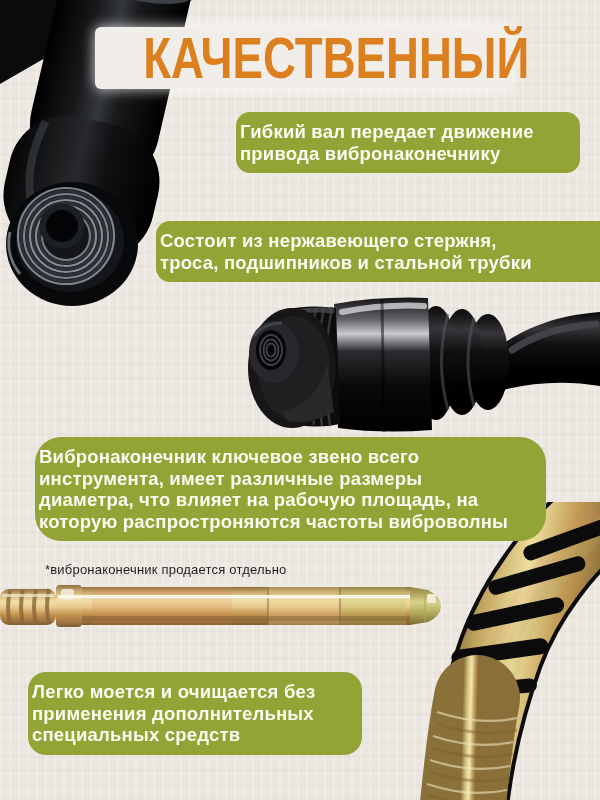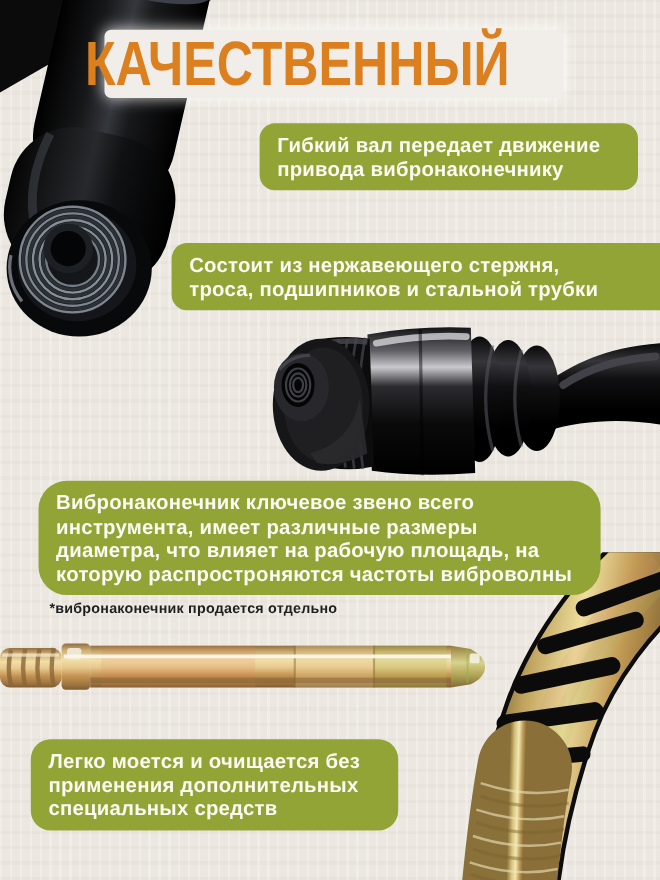--- a/index.html
+++ b/index.html
@@ -8,39 +8,39 @@
     position:relative; width:600px; height:800px; overflow:hidden;
     background:#ece8e1;
     background-image:
       repeating-linear-gradient(90deg, rgba(255,255,255,.25) 0 2px, rgba(0,0,0,0) 2px 9px),
       repeating-linear-gradient(0deg, rgba(190,182,168,.10) 0 3px, rgba(0,0,0,0) 3px 14px);
   }
   .abs{position:absolute;}
   .title-box{
     left:95px; top:27px; width:417px; height:62px;
     background:#f1eee9; border-radius:6px;
-    display:flex; align-items:center; justify-content:flex-end;
+    display:flex; align-items:center; justify-content:flex-start;
     box-shadow:0 0 14px rgba(255,255,255,.8);
     z-index:3;
   }
   .title-text{
     font-weight:700; font-size:57px; line-height:1; color:#dc7f1f;
     transform:scaleX(.8); transform-origin:center; letter-spacing:0px; white-space:nowrap;
   }
   .callout{
     background:#93a437; color:#fbfbf2; border-radius:14px;
     font-size:18.5px; line-height:21.5px; font-weight:600; letter-spacing:.2px;
-    padding:9px 16px; box-sizing:border-box; white-space:pre-line; z-index:4;
+    padding:9px 4px; box-sizing:border-box; white-space:pre-line; z-index:4;
   }
   .callout-1{left:236px; top:112px; width:344px;}
   .callout-2{left:156px; top:221px; width:492px;}
   .callout-3{left:35px;  top:437px; width:511px;border-radius:26px;}
   .callout-4{left:28px;  top:672px; width:334px;border-radius:18px;}
   .footnote{
-    left:45px; top:545px; font-size:13px; font-weight:700; color:#1f1f1f; letter-spacing:.2px; z-index:4;
+    left:45px; top:562px; font-size:13px; font-weight:400; color:#1f1f1f; letter-spacing:.2px; z-index:4;
   }
   .photo{z-index:1; pointer-events:none;}
   .photo svg{display:block;}
 </style>
 </head>
 <body>
 
 <div class="canvas">
 
   <div class="abs photo" style="left:0;top:0;width:205px;height:312px;">

